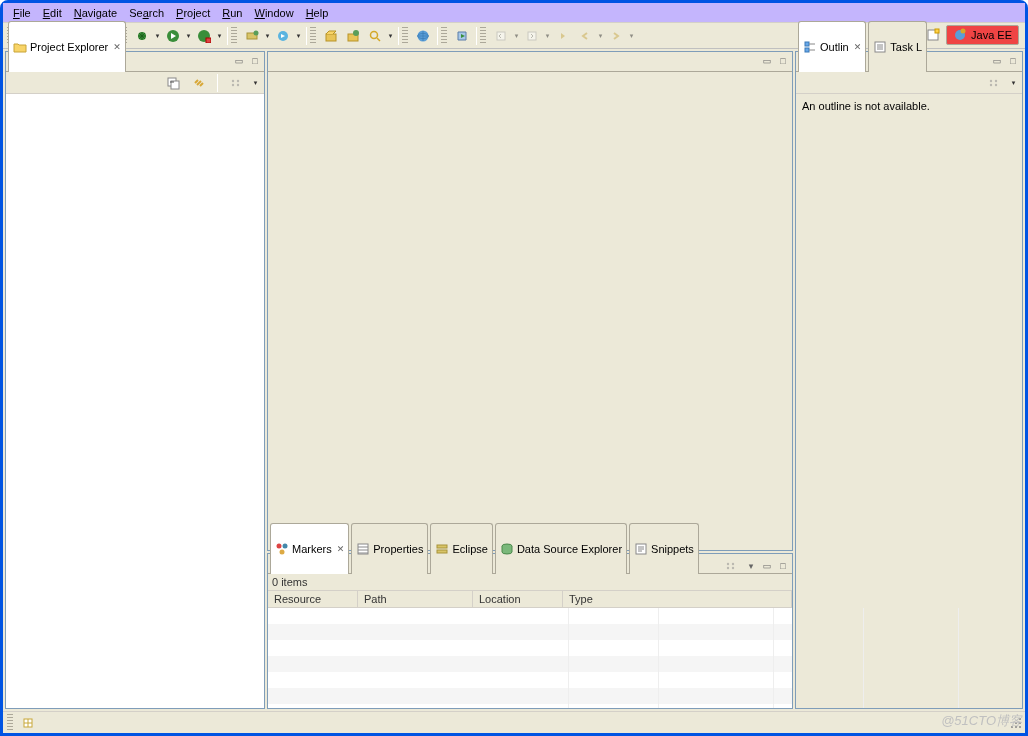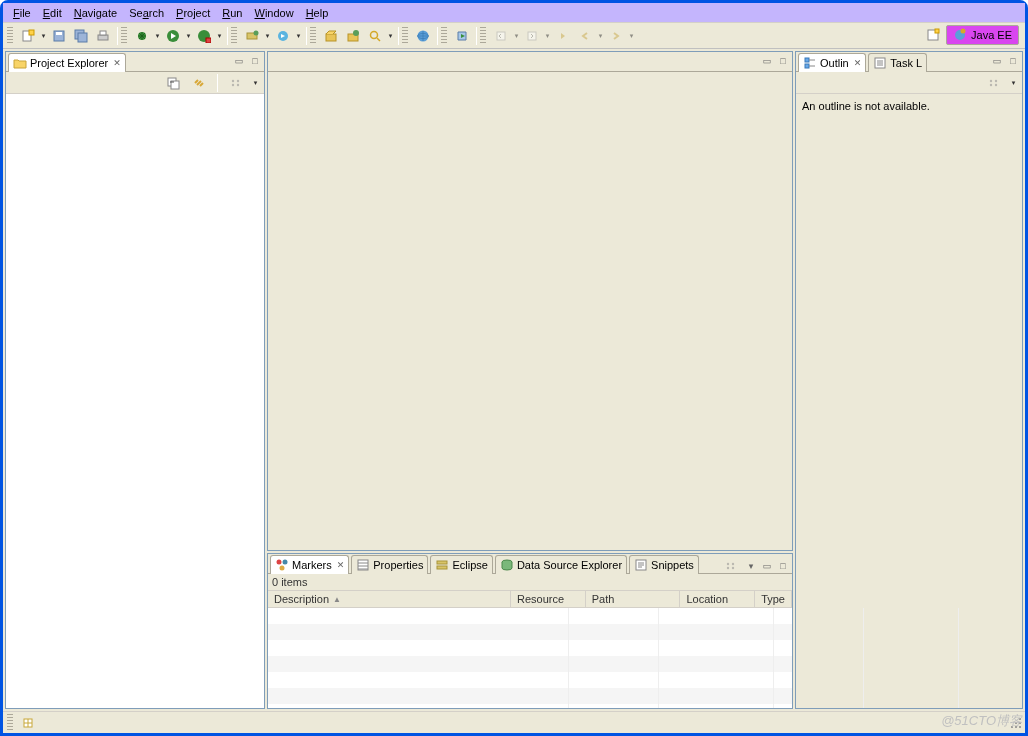--- a/index.html
+++ b/index.html
@@ -13,30 +13,30 @@
 .win-btn.min,.win-btn.max{background:linear-gradient(to bottom,#7ba4e3,#2d63c9)}
 .win-btn.close{background:linear-gradient(to bottom,#f5a083,#d4350a)}
 .menu-bar{height:20px;background:#c4b5fd;display:flex;align-items:center;padding:0 4px;border-bottom:1px solid #d4d0c8}
 .menu-item{padding:2px 6px;cursor:default}
 .menu-item .u{text-decoration:underline}
 .toolbar-row{height:26px;background:#ece9d8;display:flex;align-items:center;padding:2px 4px;border-bottom:1px solid #c0c0c0;position:relative}
 .tb-sep{width:1px;height:18px;background:#aca899;margin:0 3px;border-right:1px solid #fff}
 .tb-btn{width:20px;height:20px;display:inline-flex;align-items:center;justify-content:center;margin:0 1px;cursor:pointer;border:1px solid transparent;border-radius:2px}
 .tb-drop{width:9px;height:20px;display:inline-flex;align-items:center;justify-content:center;font-size:7px;color:#333}
 .persp-bar{position:absolute;right:6px;top:2px;display:flex;align-items:center;gap:2px}
-.persp-btn{border:1px solid #aca899;background:#d946ef;padding:2px 6px;border-radius:2px;display:flex;align-items:center;gap:4px}
+.persp-btn{border:1px solid #aca899;background:#ef4444;padding:2px 6px;border-radius:2px;display:flex;align-items:center;gap:4px}
 .main-area{flex:1;display:flex;gap:2px;padding:2px;background:#ece9d8;min-height:0}
 .panel{border:1px solid #7f9db9;background:#ece9d8;display:flex;flex-direction:column}
 .left-panel{width:260px}
 .center-col{flex:1;display:flex;flex-direction:column;gap:2px;min-width:0}
 .editor-panel{flex:1}
 .bottom-panel{height:156px}
 .right-panel{width:228px}
 .tab-row{height:20px;display:flex;align-items:flex-end;background:#ece9d8;border-bottom:1px solid #aca899;position:relative;padding-left:2px}
-.tab{border:1px solid #aca899;border-bottom:none;background:#ece9d8;padding:2px 4px;display:flex;align-items:center;gap:3px;border-radius:3px 3px 0 0;margin-right:2px;position:relative;top:1px}
+.tab{border:1px solid #aca899;border-bottom:none;background:#ece9d8;padding:18px 4px;display:flex;align-items:center;gap:3px;border-radius:3px 3px 0 0;margin-right:2px;position:relative;top:1px}
 .tab.active{background:#fff;z-index:2}
 .tab .close-x{color:#666;font-size:9px;margin-left:2px}
 .tab-ctrls{position:absolute;right:2px;top:2px;display:flex;gap:2px;align-items:center}
 .mini-btn{width:14px;height:14px;font-size:9px;color:#666;display:flex;align-items:center;justify-content:center;cursor:pointer}
 .panel-toolbar{height:22px;display:flex;align-items:center;justify-content:flex-end;padding:0 4px;gap:4px;border-bottom:1px solid #d4d0c8}
 .panel-body{flex:1;background:#fff;overflow:auto}
 .panel-body.beige{background:#ece9d8}
 .outline-text{padding:6px;color:#000}
 .markers-count{padding:2px 4px;color:#333}
 .table-header{display:flex;background:#ece9d8;border-top:1px solid #d4d0c8;border-bottom:1px solid #d4d0c8}
@@ -327,24 +327,20 @@
                   <circle cx="9" cy="9" r="1.2" fill="#888"></circle>
                 </svg>
               </span>
             <span class="mini-btn">▾</span>
             <span class="mini-btn">▭</span>
             <span class="mini-btn">□</span>
           </div>
         </div>
         <div class="markers-count">0 items</div>
         <div class="table-header">
-          <div class="th" style="width:300px">
-              <span>Description</span> 
-              <span class="sort-arrow">▲</span>
-            </div>
           <div class="th" style="width:90px">Resource</div>
           <div class="th" style="width:115px">Path</div>
           <div class="th" style="width:90px">Location</div>
           <div class="th" style="flex:1">Type</div>
         </div>
         <div class="table-body">
           <div class="table-row-alt" style="top:16px"></div>
           <div class="table-row-alt" style="top:48px"></div>
           <div class="table-row-alt" style="top:80px"></div>
           <div class="vline" style="left:300px"></div>

